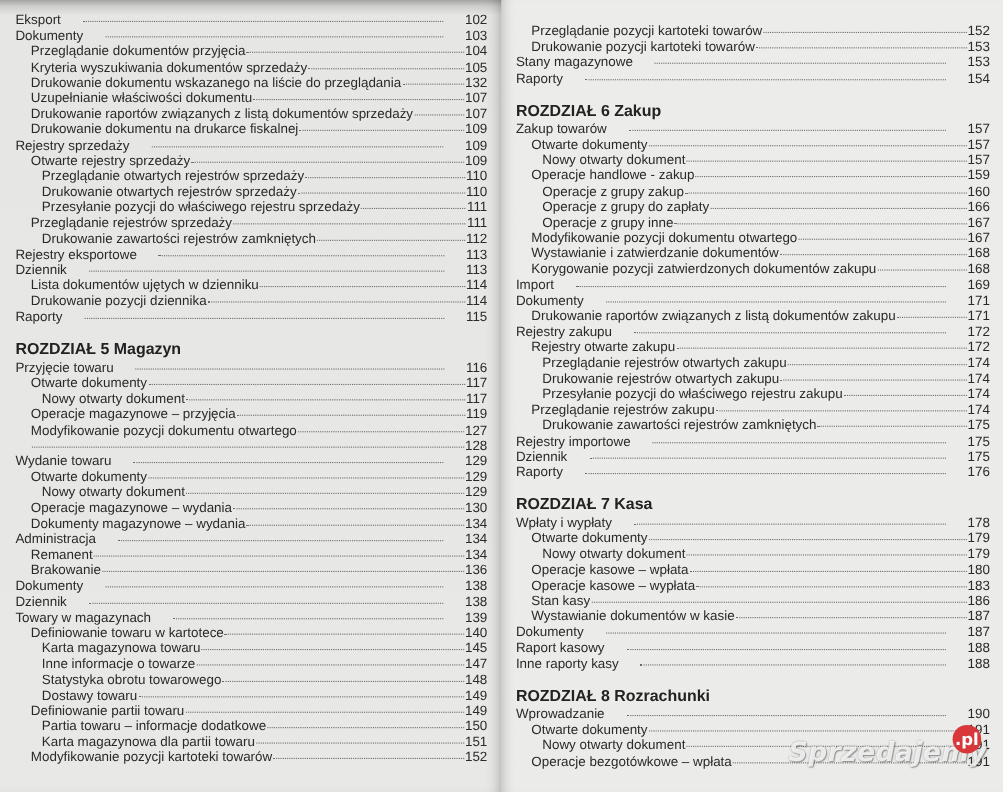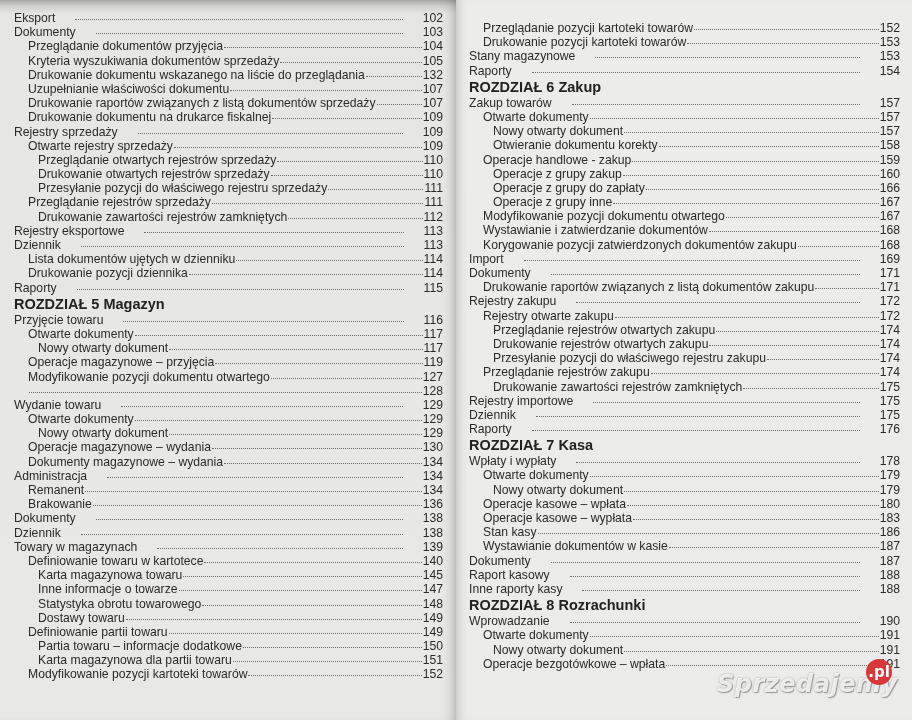--- a/index.html
+++ b/index.html
@@ -35,21 +35,21 @@
     flex:1 1 auto; overflow:hidden; margin:0 1px;
     border-bottom:1.3px dotted #6a6a6a; height:0; position:relative; top:-2px;
     min-width:8px;
   }
   .entry .page-num { flex:0 0 auto; text-align:right; }
   .l0 { padding-left:0;gap:19px; }
   .l1 { padding-left:14px; }
   .l2 { padding-left:24px; }
   .chapter {
     font-weight:bold; font-size:14.5px; line-height:18px;
-    margin-bottom:0px; color:#222;
+    margin-top:14px; margin-bottom:0px; color:#222;
   }
   .watermark {
     position:absolute; left:717px; top:670px;
     font-family:"DejaVu Sans", sans-serif; font-weight:bold; font-size:24px;
     color:rgba(255,255,255,0.85); letter-spacing:0.5px;
     text-shadow:0 0 2px rgba(0,0,0,0.35), 1px 1px 1px rgba(0,0,0,0.3);
     font-style:italic;
   }
   .wm-badge {
     position:absolute; left:866px; top:659px; width:26px; height:26px;
@@ -325,25 +325,20 @@
       </div>
       <div class="entry l1">
         <span class="label">Otwarte dokumenty</span>
         <span class="leader"></span>
         <span class="page-num">157</span>
       </div>
       <div class="entry l2">
         <span class="label">Nowy otwarty dokument</span>
         <span class="leader"></span>
         <span class="page-num">157</span>
-      </div>
-      <div class="entry l2">
-        <span class="label">Otwieranie dokumentu korekty</span>
-        <span class="leader"></span>
-        <span class="page-num">158</span>
       </div>
       <div class="entry l1">
         <span class="label">Operacje handlowe - zakup</span>
         <span class="leader"></span>
         <span class="page-num">159</span>
       </div>
       <div class="entry l2">
         <span class="label">Operacje z grupy zakup</span>
         <span class="leader"></span>
         <span class="page-num">160</span>

